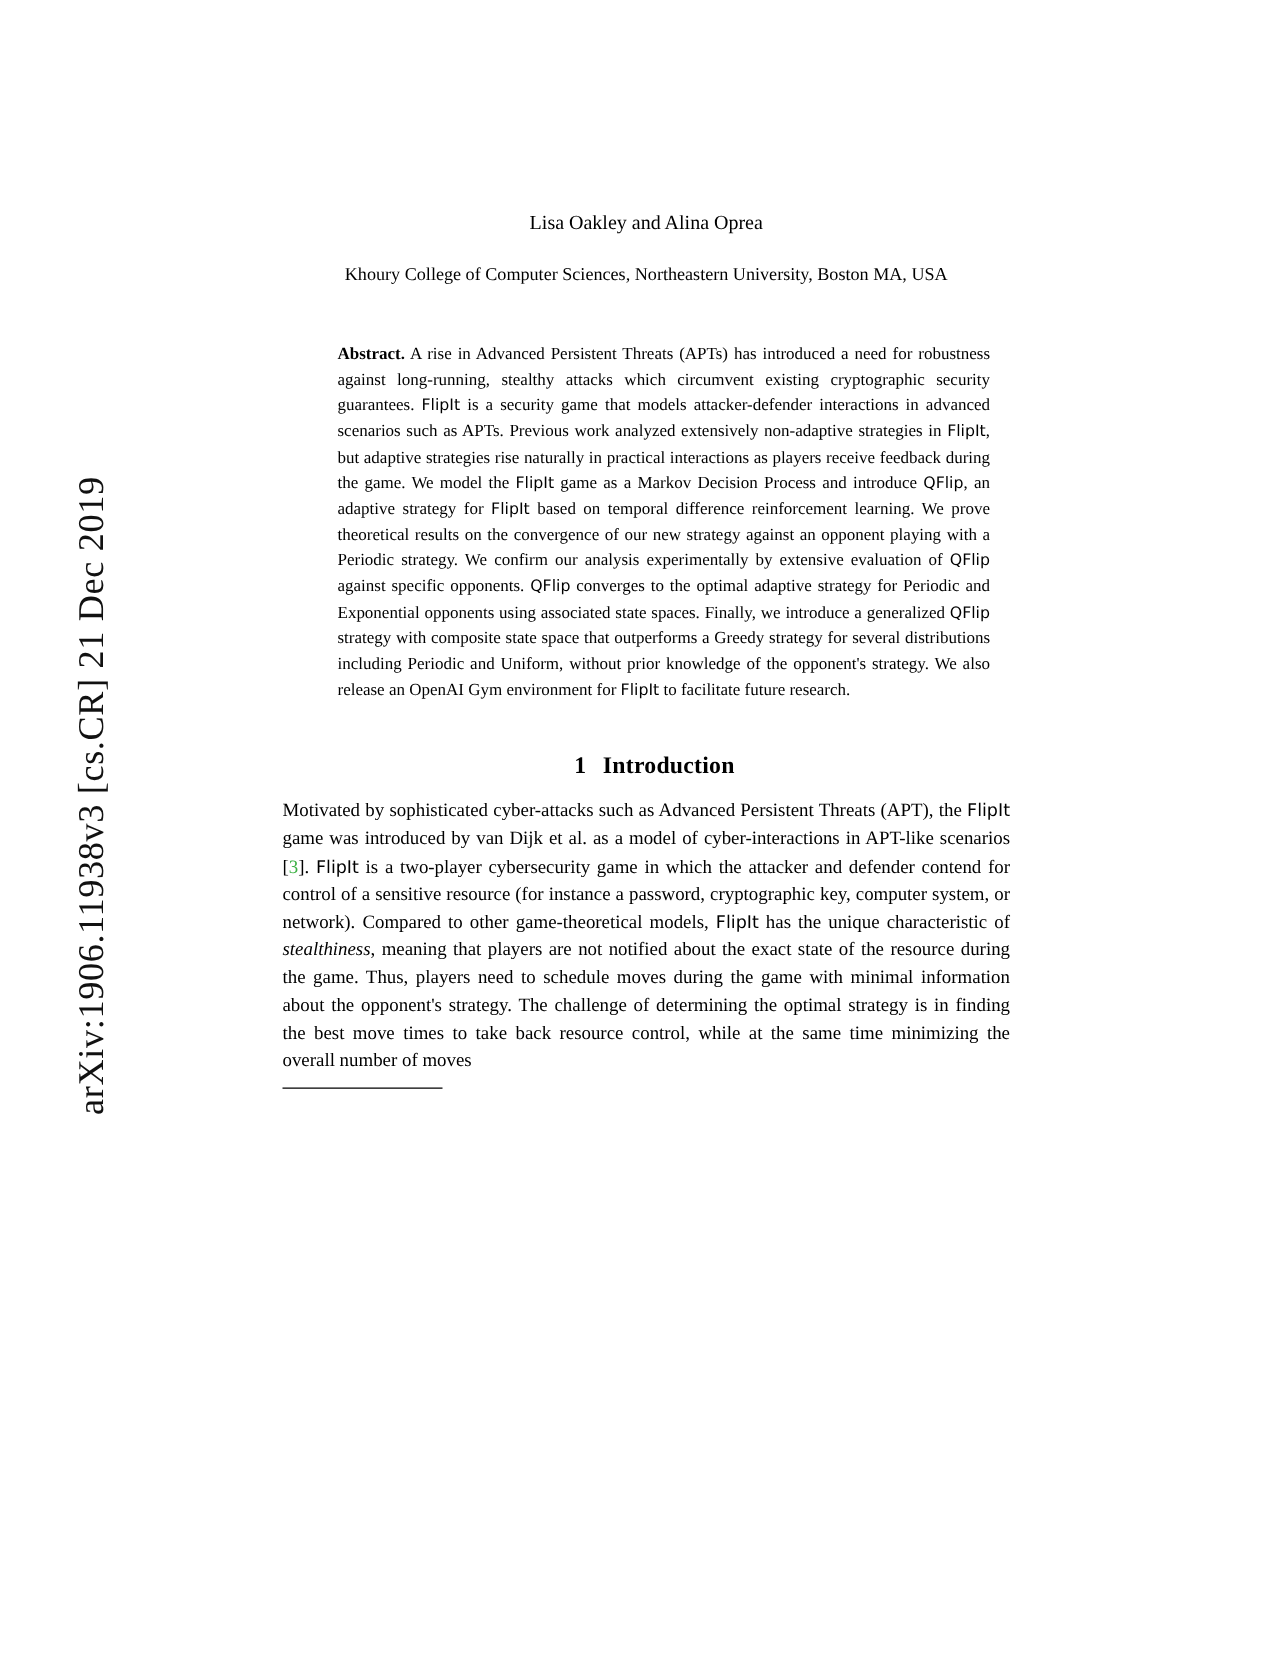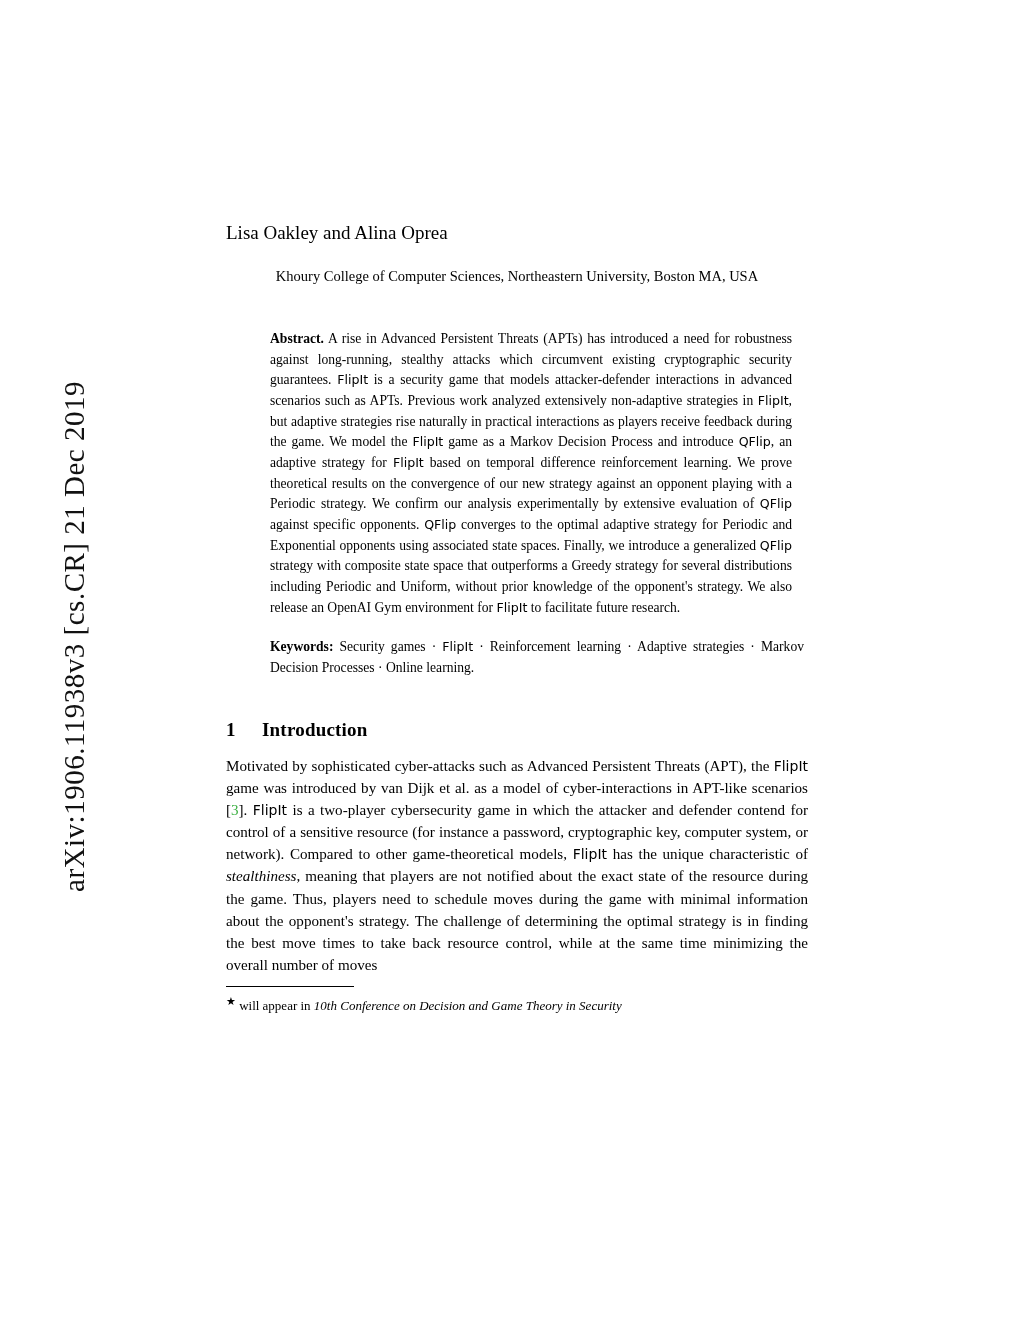--- a/index.html
+++ b/index.html
@@ -55,23 +55,22 @@
     letter-spacing: 0.2px;
     margin: 0 0 0 0;
   }
   .title .sf {
     font-family: "DejaVu Sans", sans-serif;
     font-weight: bold;
     font-size: 21px;
   }
 
   .authors {
-    text-align: left;
-    font-size: 19px;
-    margin-top: 52px;
+    text-align: center;
+    font-size: 16px;
   }
 
   .affiliation {
     text-align: center;
     font-size: 14.5px;
     margin-top: 24px;
     margin-left: -14px;
     margin-right: -14px;
   }
 
@@ -97,20 +96,21 @@
     font-size: 13.6px;
     line-height: 1.52;
     text-align: justify;
   }
 
   h2.section {
     font-size: 19px;
     font-weight: bold;
     margin: 40px 0 14px 0;
     letter-spacing: 0.2px;
+    text-align: center;
   }
   h2.section .num { display: inline-block; width: 36px; }
 
   .body-text {
     font-size: 15.1px;
     line-height: 1.47;
     text-align: justify;
   }
   .body-text .sf { font-size: 14px; }
   .body-text i { }
@@ -142,32 +142,26 @@
 
 
     <div class="authors">Lisa Oakley and Alina Oprea</div>
 
     <div class="affiliation">Khoury College of Computer Sciences, Northeastern University, Boston MA, USA</div>
 
     <div class="abstract">
       <b>Abstract.</b><span> A rise in Advanced Persistent Threats (APTs) has introduced a need for robustness against long-running, stealthy attacks which circumvent existing cryptographic security guarantees. </span><span class="sf">FlipIt</span><span> is a security game that models attacker-defender interactions in advanced scenarios such as APTs. Previous work analyzed extensively non-adaptive strategies in </span><span class="sf">FlipIt</span><span>, but adaptive strategies rise naturally in practical interactions as players receive feedback during the game. We model the </span><span class="sf">FlipIt</span><span> game as a Markov Decision Process and introduce </span><span class="sf">QFlip</span><span>, an adaptive strategy for </span><span class="sf">FlipIt</span><span> based on temporal difference reinforcement learning. We prove theoretical results on the convergence of our new strategy against an opponent playing with a Periodic strategy. We confirm our analysis experimentally by extensive evaluation of </span><span class="sf">QFlip</span><span> against specific opponents. </span><span class="sf">QFlip</span><span> converges to the optimal adaptive strategy for Periodic and Exponential opponents using associated state spaces. Finally, we introduce a generalized </span><span class="sf">QFlip</span><span> strategy with composite state space that outperforms a Greedy strategy for several distributions including Periodic and Uniform, without prior knowledge of the opponent's strategy. We also release an OpenAI Gym environment for </span><span class="sf">FlipIt</span><span> to facilitate future research.</span>
     </div>
 
-    <div class="keywords">
-      <b>Keywords:</b><span> Security games · </span><span class="sf">FlipIt</span><span> · Reinforcement learning · Adaptive strategies · Markov Decision Processes · Online learning.</span>
-    </div>
 
     <h2 class="section">
       <span class="num">1</span><span>Introduction</span>
     </h2>
 
     <div class="body-text">
       <span>Motivated by sophisticated cyber-attacks such as Advanced Persistent Threats (APT), the </span><span class="sf">FlipIt</span><span> game was introduced by van Dijk et al. as a model of cyber-interactions in APT-like scenarios [</span><span class="cite">3</span><span>]. </span><span class="sf">FlipIt</span><span> is a two-player cybersecurity game in which the attacker and defender contend for control of a sensitive resource (for instance a password, cryptographic key, computer system, or network). Compared to other game-theoretical models, </span><span class="sf">FlipIt</span><span> has the unique characteristic of </span><i>stealthiness</i><span>, meaning that players are not notified about the exact state of the resource during the game. Thus, players need to schedule moves during the game with minimal information about the opponent's strategy. The challenge of determining the optimal strategy is in finding the best move times to take back resource control, while at the same time minimizing the overall number of moves</span>
     </div>
 
     <div class="footnote-rule"></div>
 
-    <div class="footnote">
-      <span class="fn-mark">★</span><span> will appear in </span><i>10th Conference on Decision and Game Theory in Security</i>
-    </div>
 
   </div>
 </div>
 
 </body></html>

